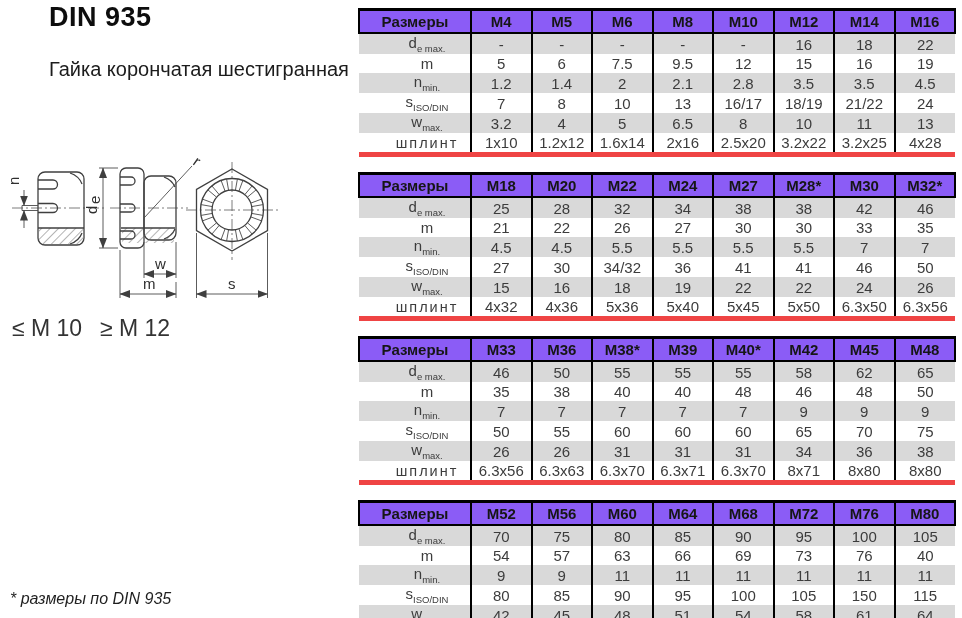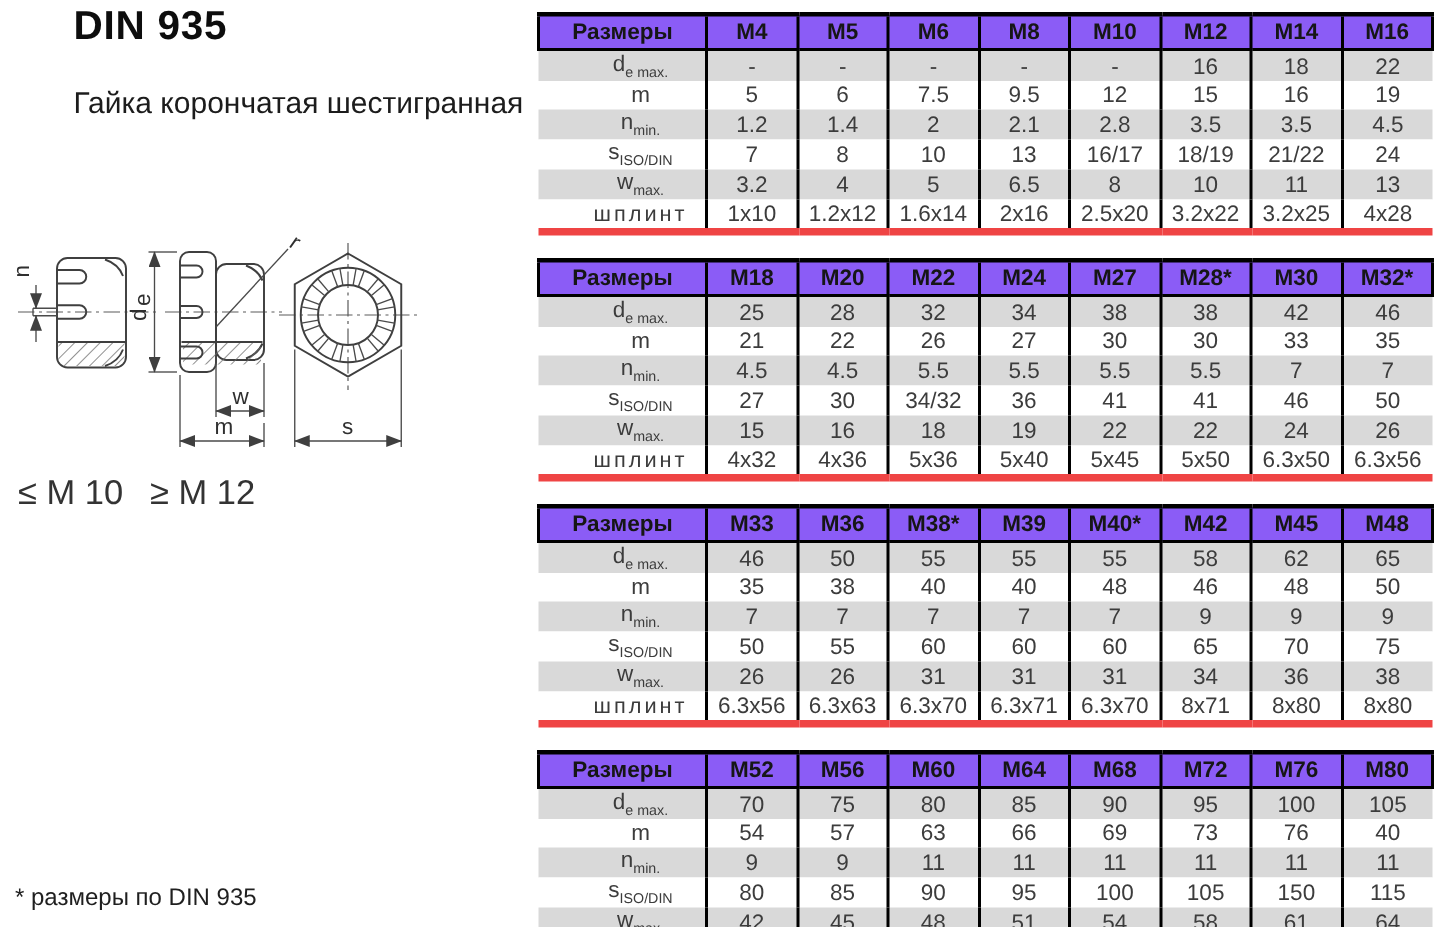--- a/index.html
+++ b/index.html
@@ -5,21 +5,21 @@
   html,body{margin:0;padding:0;}
   body{
     width:962px;height:618px;position:relative;overflow:hidden;
     background:#ffffff;font-family:"Liberation Sans",sans-serif;
   }
   
   .left-pane{position:absolute;left:10px;top:0;width:346px;margin-left:39px;}
   .std-title{font-size:27px;font-weight:bold;color:#0d0d0d;line-height:34px;letter-spacing:0.5px;}
   .subtitle{font-size:20px;color:#1c1c1c;margin-top:24px;white-space:nowrap;}
   .drawing-wrap{position:absolute;left:4px;top:138px;width:348px;height:204px;}
-  .footnote{position:absolute;left:10px;top:590px;font-size:16px;color:#1f1f1f;}
+  .footnote{position:absolute;left:10px;top:590px;font-size:16px;color:#1f1f1f;font-style:italic;}
   
   .tables-area{position:absolute;left:358px;top:8px;width:598px;}
   table.dim-table{
     border-collapse:collapse;table-layout:fixed;width:598px;
     margin:0 0 15px 0;font-family:"Liberation Sans",sans-serif;
   }
   table.dim-table th{
     background:#8b5cf6;color:#161616;font-size:15px;font-weight:bold;
     border:2px solid #000;border-top:3px solid #000;border-bottom:2px solid #000;
     height:21px;padding:0;text-align:center;

